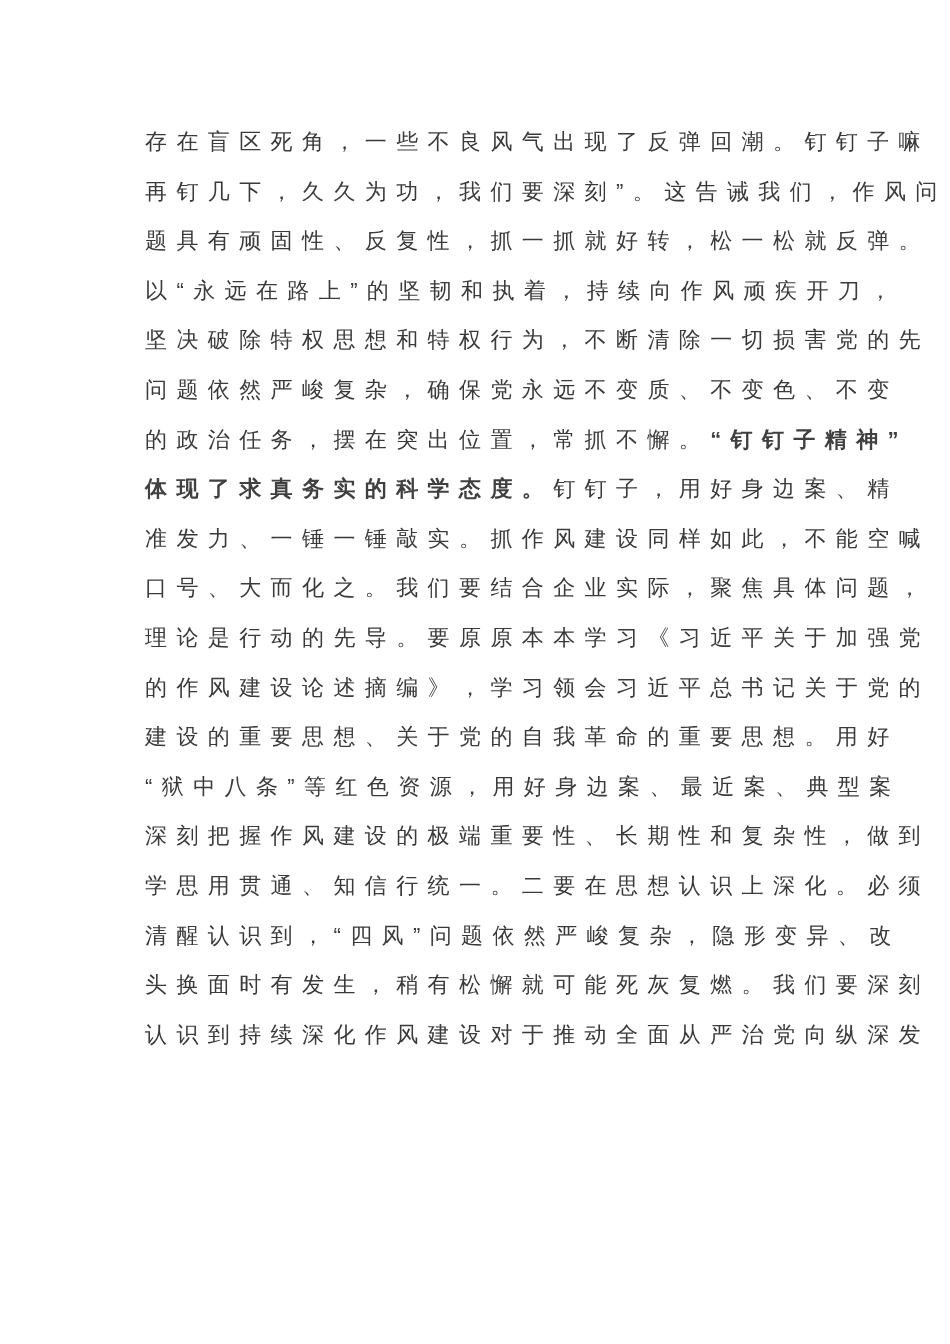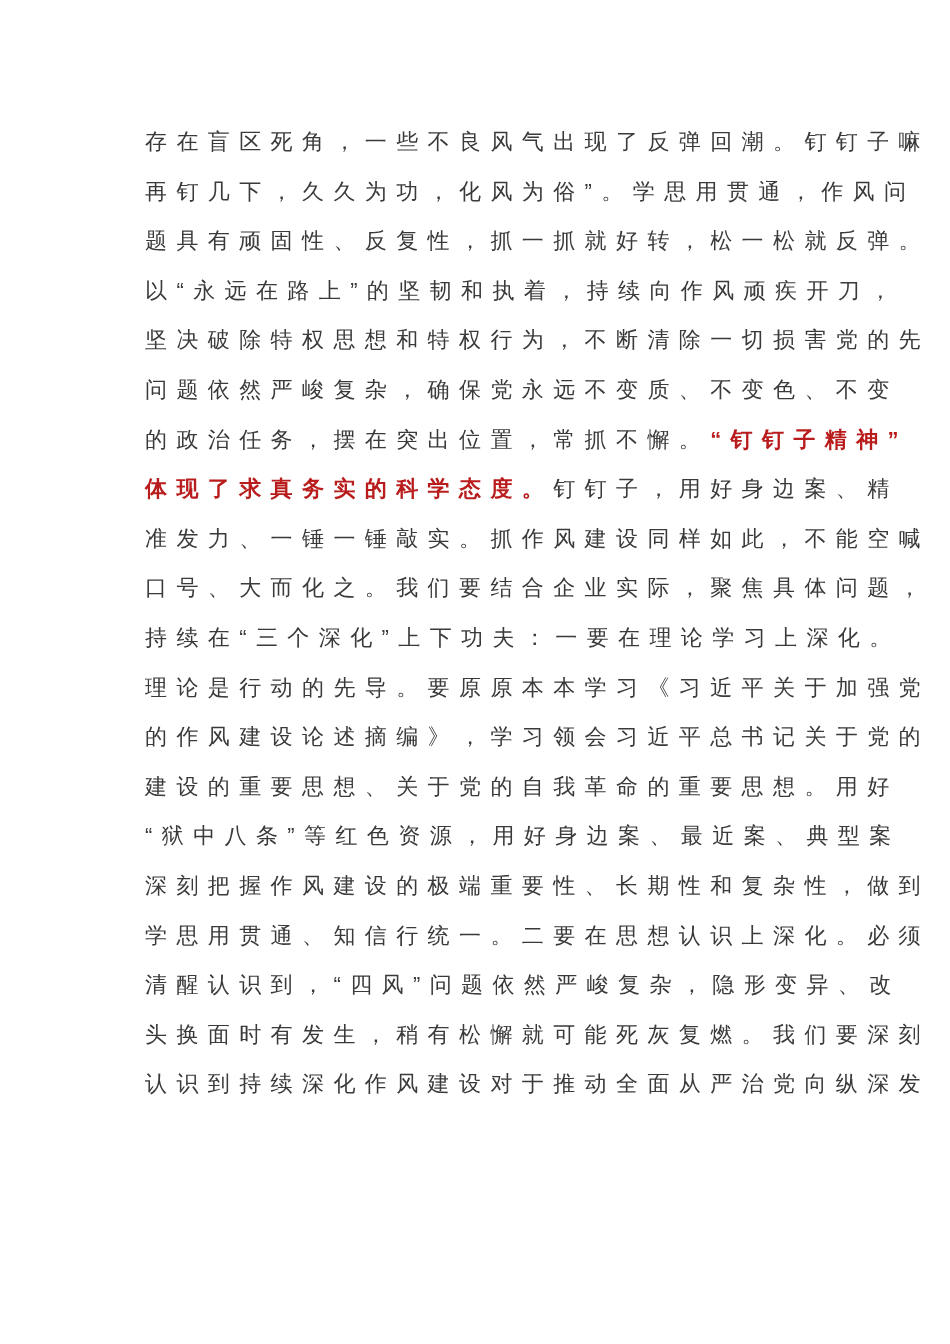--- a/index.html
+++ b/index.html
@@ -31,39 +31,38 @@
       color: #3a3a3a;
       letter-spacing: 9.4px;
     }
     .line {
       height: 49.6px;
       line-height: 40px;
       white-space: nowrap;
     }
     .bold {
       font-weight: bold;
-      color: #b91c1c;
+      color: #404040;
     }
   </style>
 </head>
 <body>
 
 <div class="page">
   <div class="body-text" id="body-text">
       <div class="line"><span>存在盲区死角，一些不良风气出现了反弹回潮。钉钉子嘛</span></div>
-      <div class="line"><span>再钉几下，久久为功，化风为俗”。学思用贯通，作风问</span></div>
+      <div class="line"><span>再钉几下，久久为功，我们要深刻”。这告诫我们，作风问</span></div>
       <div class="line"><span>题具有顽固性、反复性，抓一抓就好转，松一松就反弹。</span></div>
       <div class="line"><span>以“永远在路上”的坚韧和执着，持续向作风顽疾开刀，</span></div>
       <div class="line"><span>坚决破除特权思想和特权行为，不断清除一切损害党的先</span></div>
       <div class="line"><span>问题依然严峻复杂，确保党永远不变质、不变色、不变</span></div>
       <div class="line"><span>的政治任务，摆在突出位置，常抓不懈。</span><span class="bold">“钉钉子精神”</span></div>
       <div class="line"><span class="bold">体现了求真务实的科学态度。</span><span>钉钉子，用好身边案、精</span></div>
       <div class="line"><span>准发力、一锤一锤敲实。抓作风建设同样如此，不能空喊</span></div>
       <div class="line"><span>口号、大而化之。我们要结合企业实际，聚焦具体问题，</span></div>
-      <div class="line"><span>持续在“三个深化”上下功夫：一要在理论学习上深化。</span></div>
       <div class="line"><span>理论是行动的先导。要原原本本学习《习近平关于加强党</span></div>
       <div class="line"><span>的作风建设论述摘编》，学习领会习近平总书记关于党的</span></div>
       <div class="line"><span>建设的重要思想、关于党的自我革命的重要思想。用好</span></div>
       <div class="line"><span>“狱中八条”等红色资源，用好身边案、最近案、典型案</span></div>
       <div class="line"><span>深刻把握作风建设的极端重要性、长期性和复杂性，做到</span></div>
       <div class="line"><span>学思用贯通、知信行统一。二要在思想认识上深化。必须</span></div>
       <div class="line"><span>清醒认识到，“四风”问题依然严峻复杂，隐形变异、改</span></div>
       <div class="line"><span>头换面时有发生，稍有松懈就可能死灰复燃。我们要深刻</span></div>
       <div class="line"><span>认识到持续深化作风建设对于推动全面从严治党向纵深发</span></div>
     </div>

